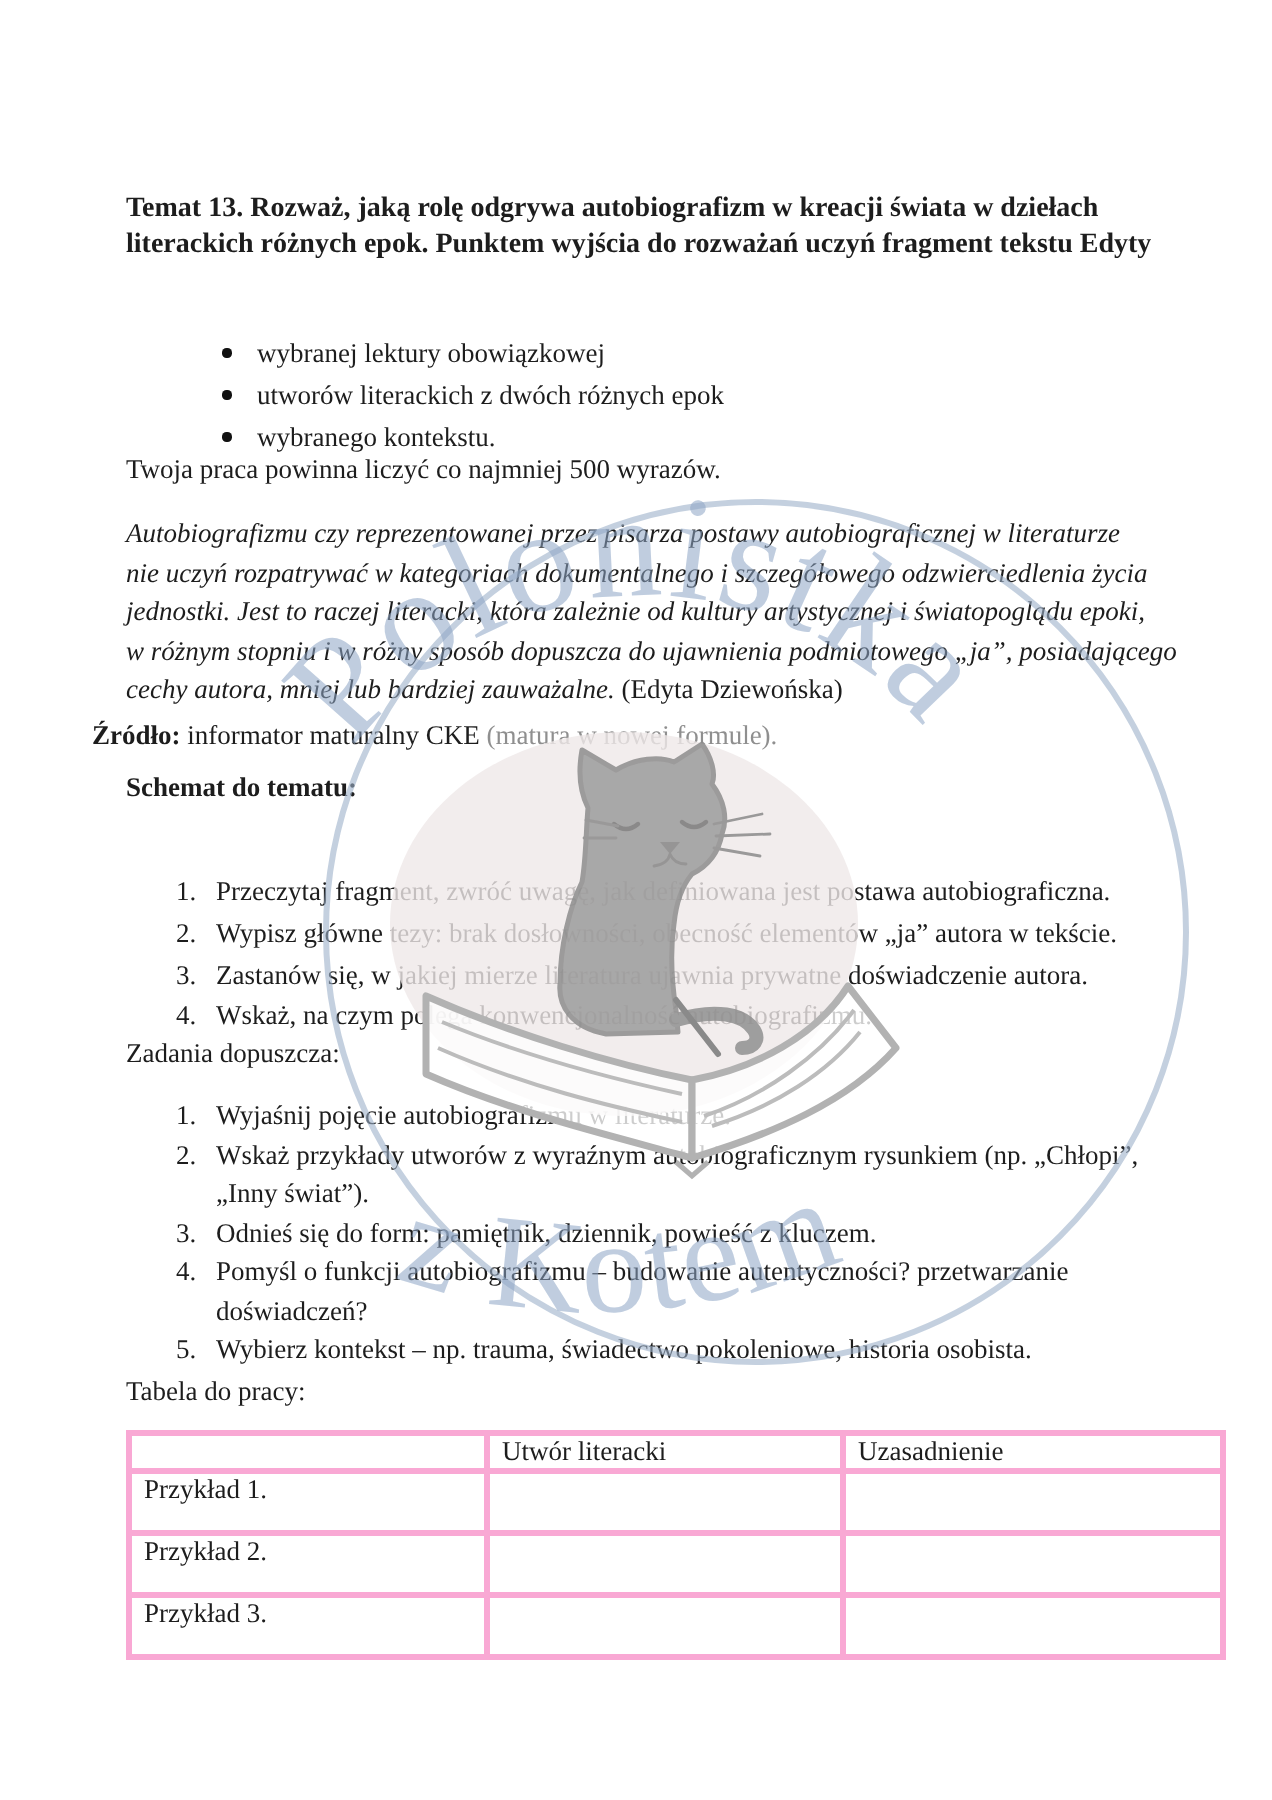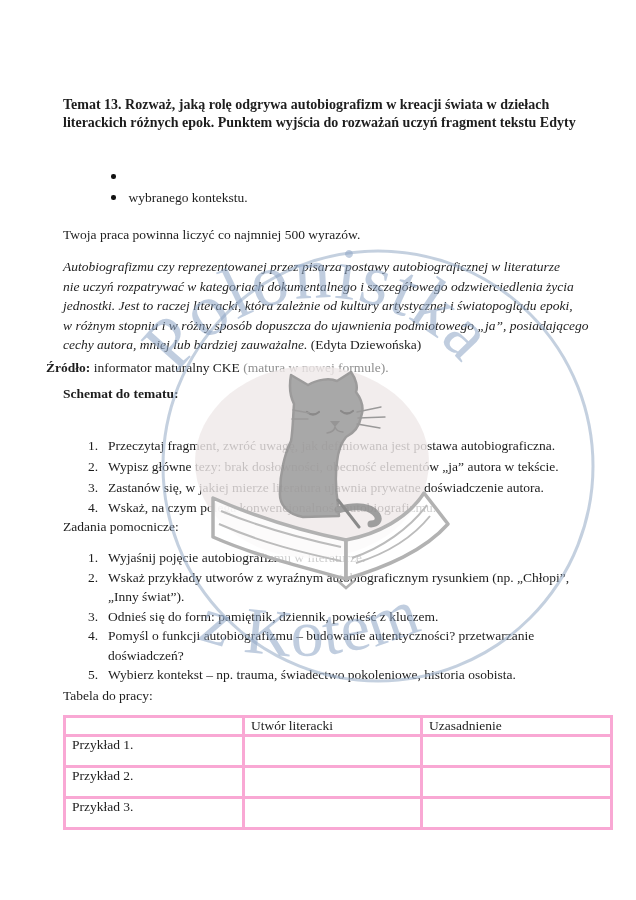--- a/index.html
+++ b/index.html
@@ -51,20 +51,25 @@
 <div class="page">
 
   <div class="abs title">
     <div>Temat 13. Rozważ, jaką rolę odgrywa autobiografizm w kreacji świata w dziełach</div>
     <div>literackich różnych epok. Punktem wyjścia do rozważań uczyń fragment tekstu Edyty</div>
   </div>
 
   <div class="abs bullets">
     <div class="bullet-row">
       <span class="dot"></span>
+      <span>wybranej lektury obowiązkowej</span>
+    </div>
+    <div class="bullet-row">
+      <span class="dot"></span>
+      <span>utworów literackich z dwóch różnych epok</span>
     </div>
     <div class="bullet-row">
       <span class="dot"></span>
       <span>wybranego kontekstu.</span>
     </div>
   </div>
 
   <div class="abs minwords">Twoja praca powinna liczyć co najmniej 500 wyrazów.</div>
 
   <div class="abs quote">
@@ -93,21 +98,21 @@
     <div class="li">
       <span class="num">3.</span>
       <span class="txt">Zastanów się, w jakiej mierze literatura ujawnia prywatne doświadczenie autora.</span>
     </div>
     <div class="li">
       <span class="num">4.</span>
       <span class="txt">Wskaż, na czym polega konwencjonalność autobiografizmu.</span>
     </div>
   </div>
 
-  <div class="abs label-t2">Zadania pomocnicze:</div>
+  <div class="abs label-t2">Zadania dopuszcza:</div>
 
   <div class="abs numlist list2">
     <div class="li">
       <span class="num">1.</span>
       <span class="txt">Wyjaśnij pojęcie autobiografizmu w literaturze.</span>
     </div>
     <div class="li">
       <span class="num">2.</span>
       <span class="txt">Wskaż przykłady utworów z wyraźnym autobiograficznym rysunkiem (np. „Chłopi”, „Inny świat”).</span>
     </div>

